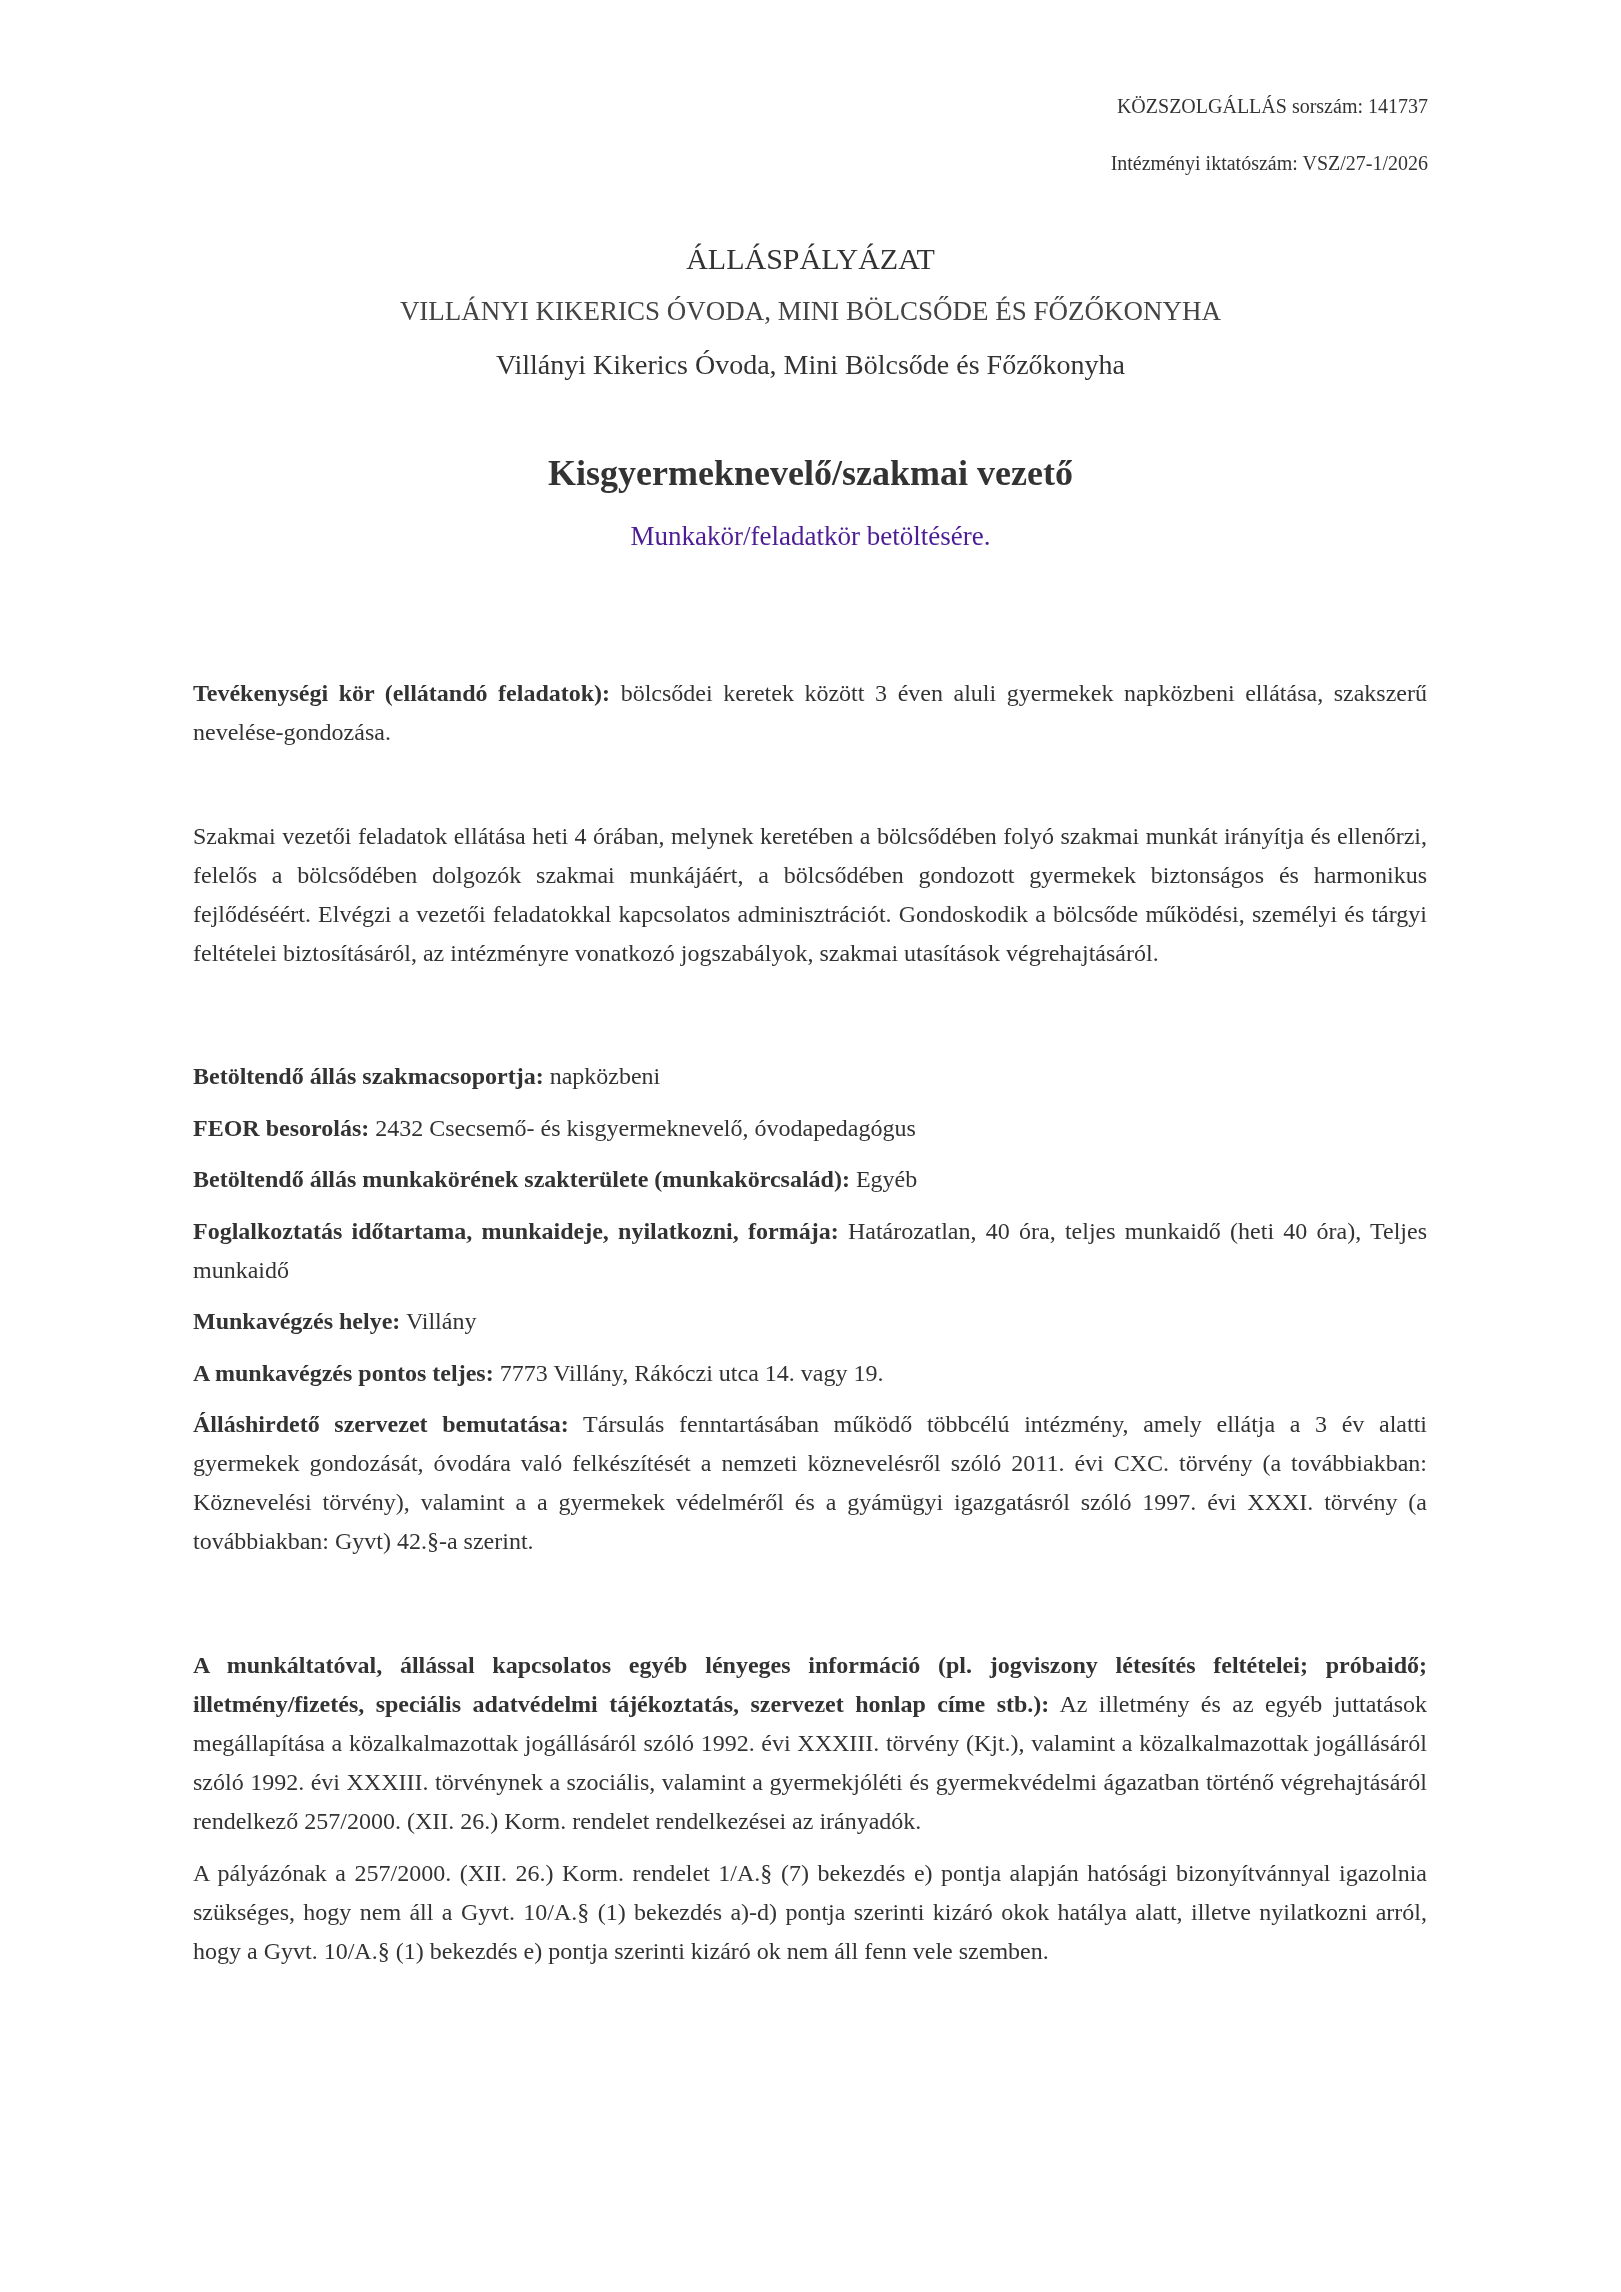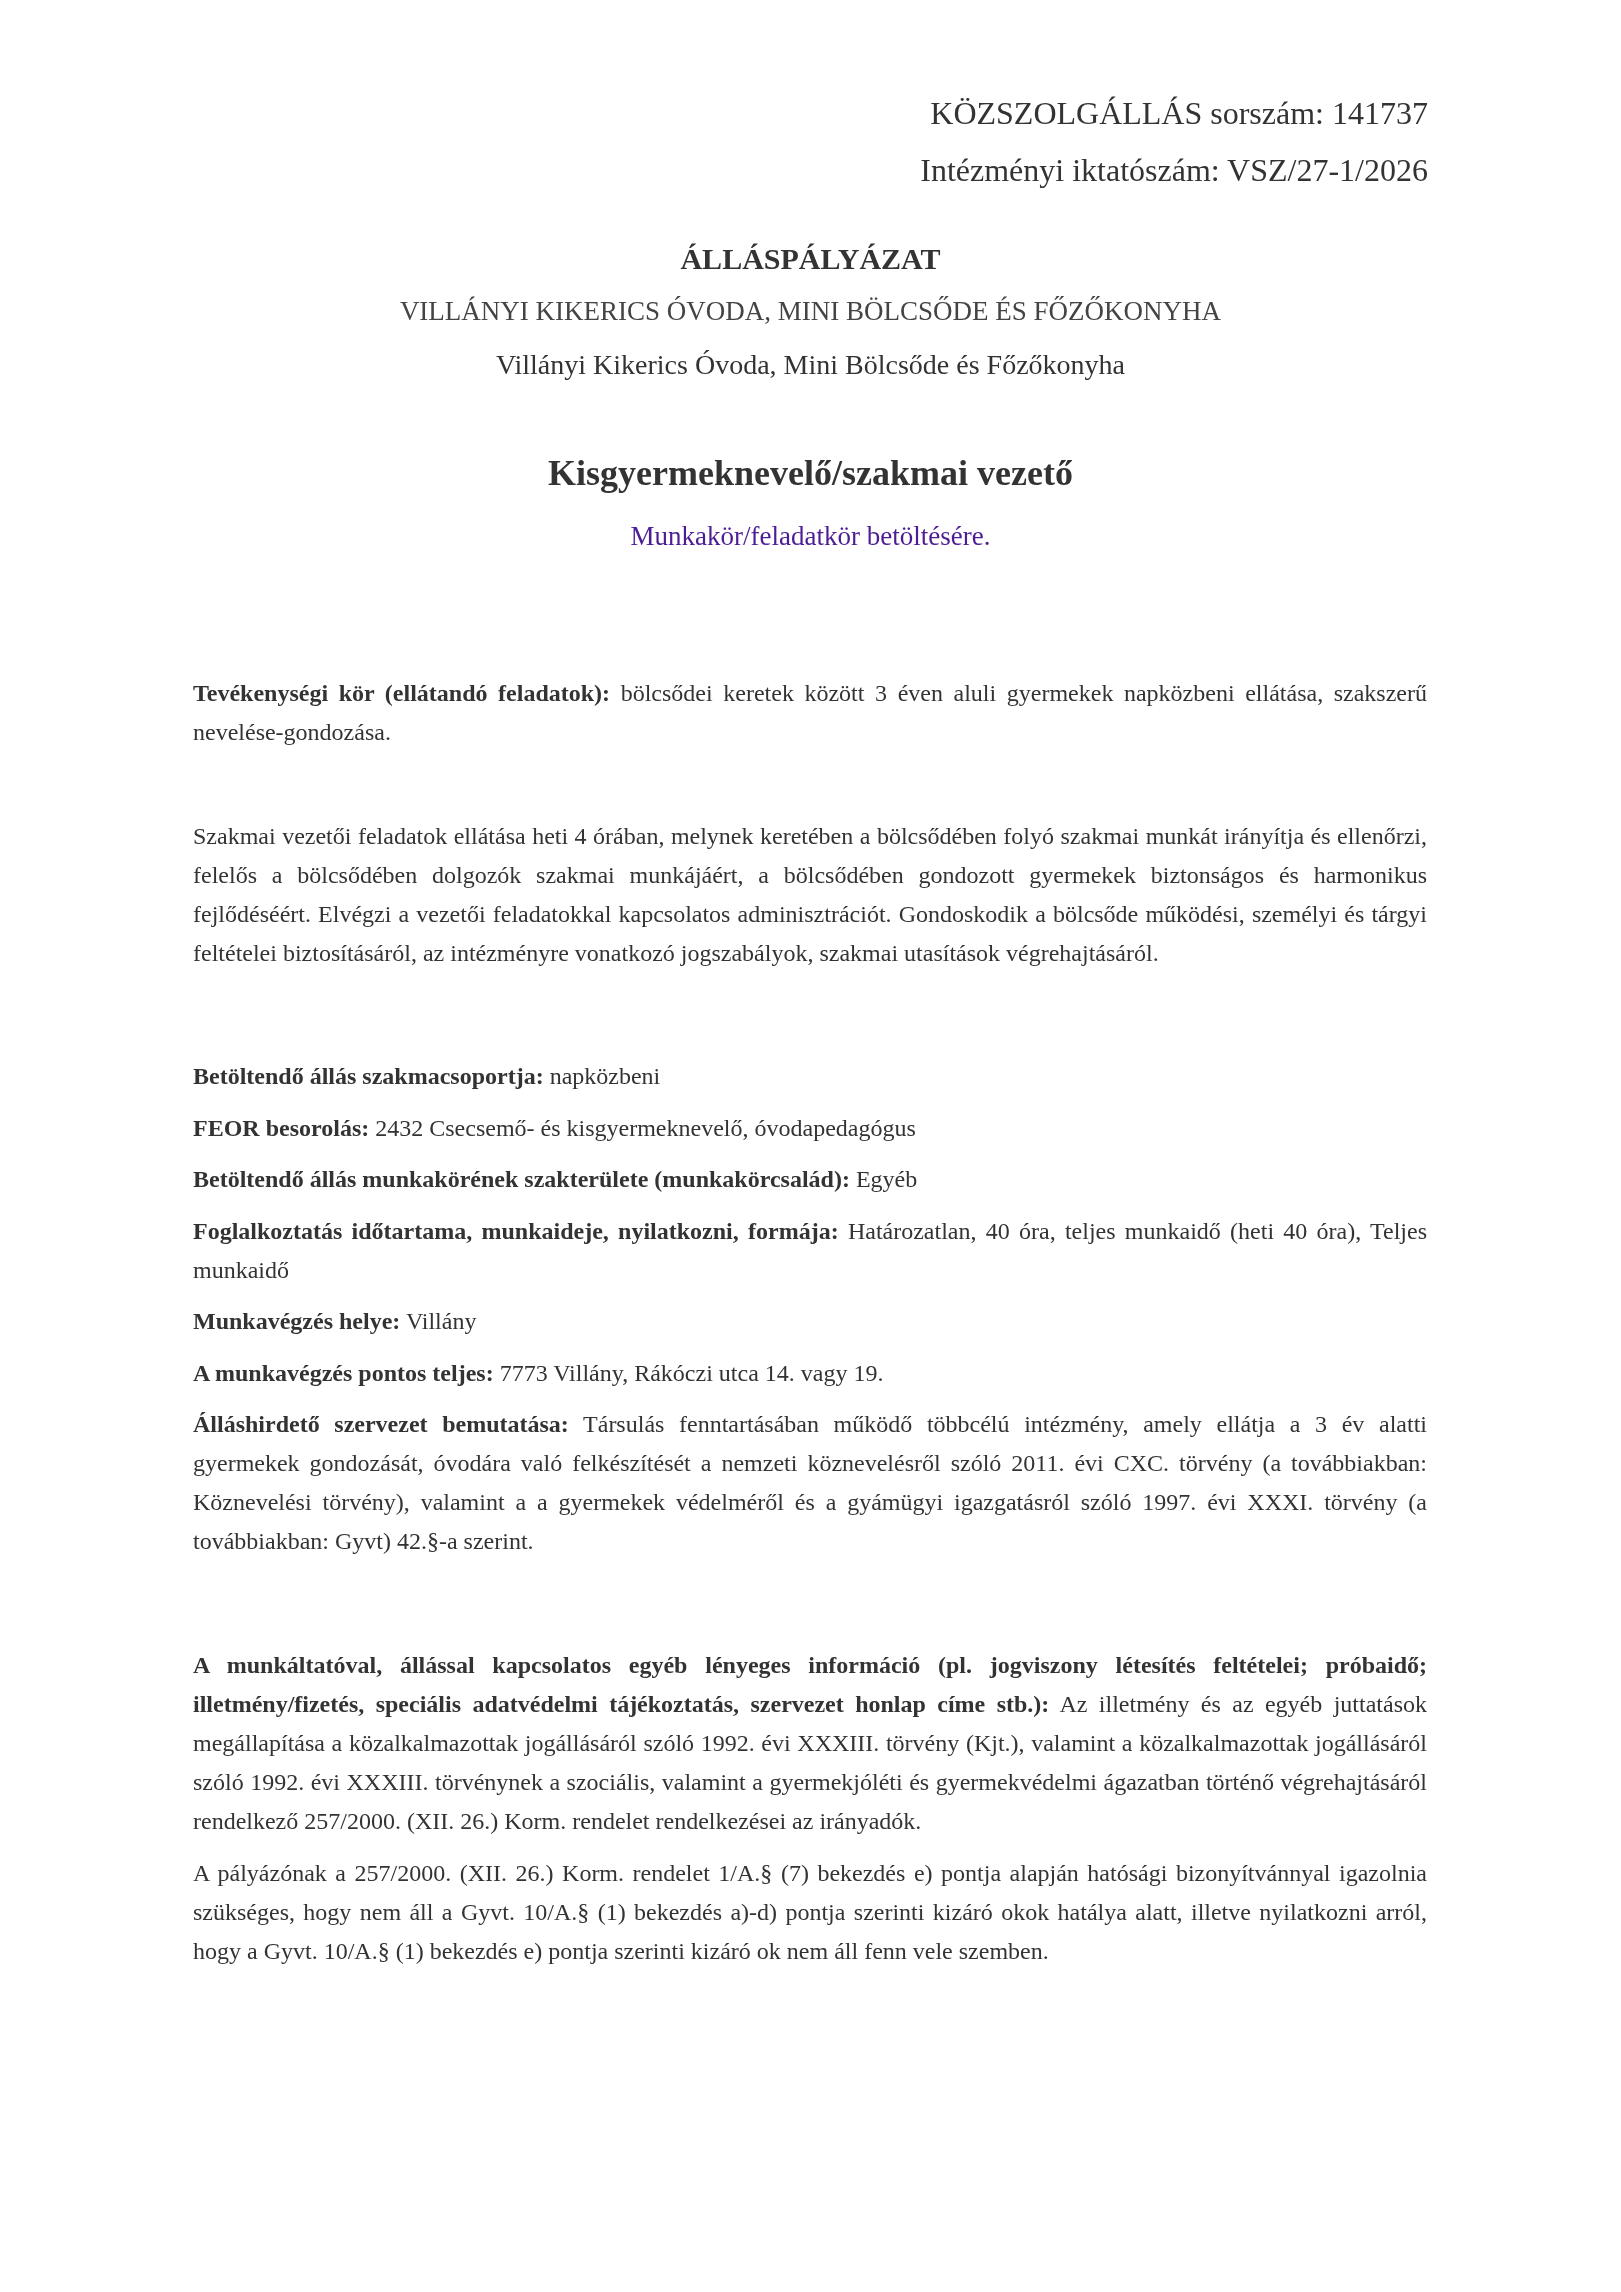--- a/index.html
+++ b/index.html
@@ -1,23 +1,23 @@
 <!DOCTYPE html>
 <html style="font-size:14.3px"><head>
 <meta charset="utf-8">
 <style>
   html, body { margin: 0; padding: 0; background: #ffffff; }
   body { width: 1621px; height: 2293px; position: relative; overflow: hidden;
          font-family: "Liberation Serif", "DejaVu Serif", serif; color: #333333; }
   .page { position: absolute; left: 0; top: 0; width: 1621px; height: 2293px; }
-  .meta { position: absolute; right: 193px; text-align: right; font-size: 32px; color: #333; }
+  .meta { position: absolute; right: 193px; text-align: right; font-size: 20px; color: #333; }
   .meta1 { top: 95px; }
   .meta2 { top: 152px; }
   .center { position: absolute; left: 0; width: 1621px; text-align: center; }
-  .t-main { top: 242px; font-size: 30px; font-weight: bold; }
+  .t-main { top: 242px; font-size: 30px; font-weight: normal; }
   .t-org-upper { top: 296px; font-size: 27px; color: #444; }
   .t-org { top: 349px; font-size: 28px; }
   .t-announce { top: 403px; font-size: 27px; color: #444; }
   .t-position { top: 452px; font-size: 36px; font-weight: bold; }
   .t-sub { top: 521px; font-size: 27px; color: #4c1d95; }
   .body { position: absolute; left: 193px; width: 1234px; font-size: 24px; line-height: 39px; text-align: justify; }
   .body p { margin: 0; }
   .body b { font-weight: bold; color: #333; }
   .p-tasks { top: 674px; }
   .p-duties { top: 817px; }

